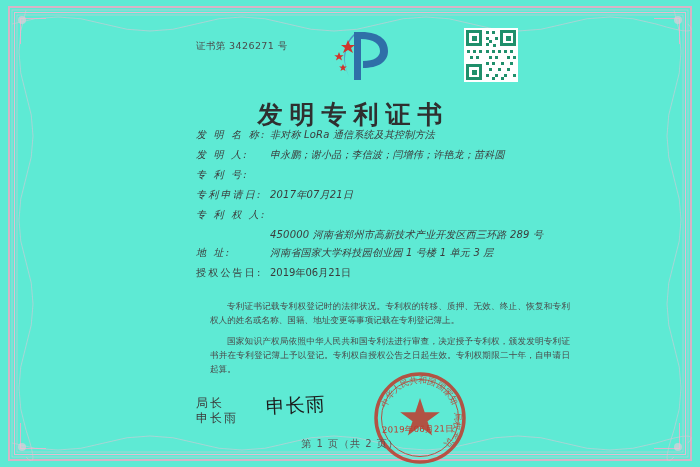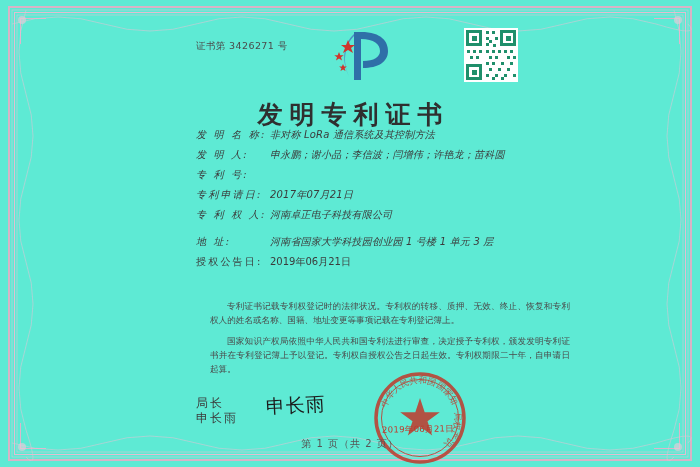--- a/index.html
+++ b/index.html
@@ -335,26 +335,26 @@
       <div class="flabel">专 利 号:</div>
     </div>
 
     <div class="frow">
       <div class="flabel">专利申请日:</div>
       <div class="fvalue">2017年07月21日</div>
     </div>
 
     <div class="frow">
       <div class="flabel">专 利 权 人:</div>
-      <div class="fvalue">河南卓正电子科技有限公司</div>
     </div>
 
     <div class="frow">
       <div class="flabel">地        址:</div>
       <div class="fvalue">
+        <span>450000 河南省郑州市高新技术产业开发区西三环路 289 号</span>
         <span class="sub">河南省国家大学科技园创业园 1 号楼 1 单元 3 层</span>
       </div>
     </div>
 
     <div class="frow-split">
       <div class="half first">
         <div class="flabel2">授权公告日:</div>
         <div>2019年06月21日</div>
       </div>
     </div>

